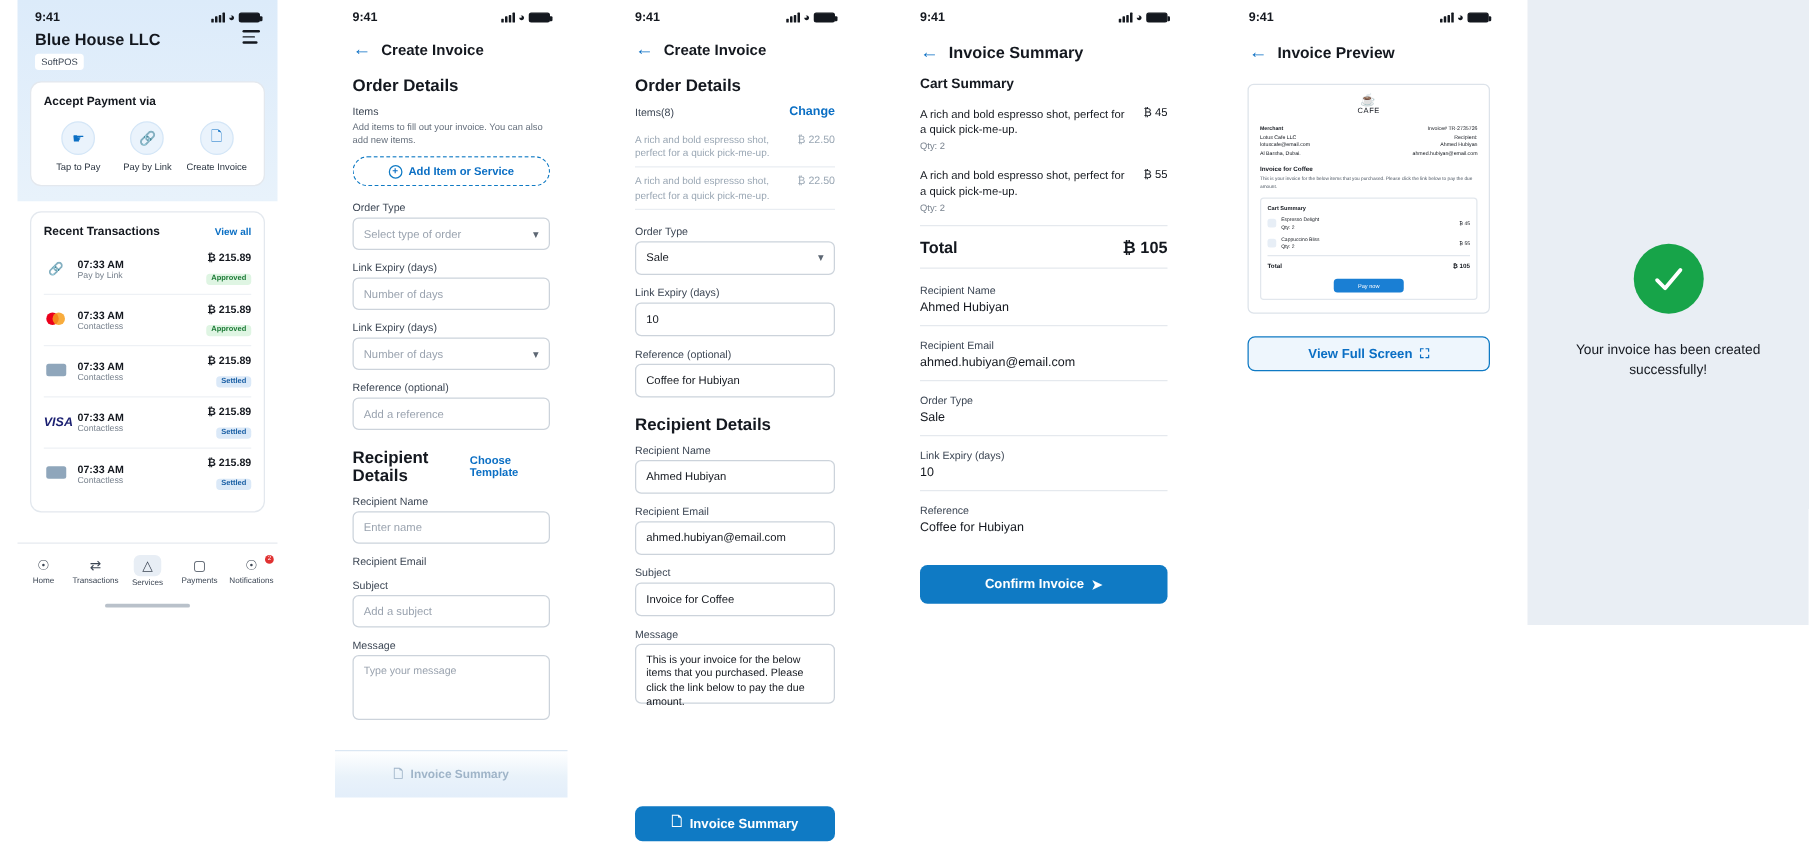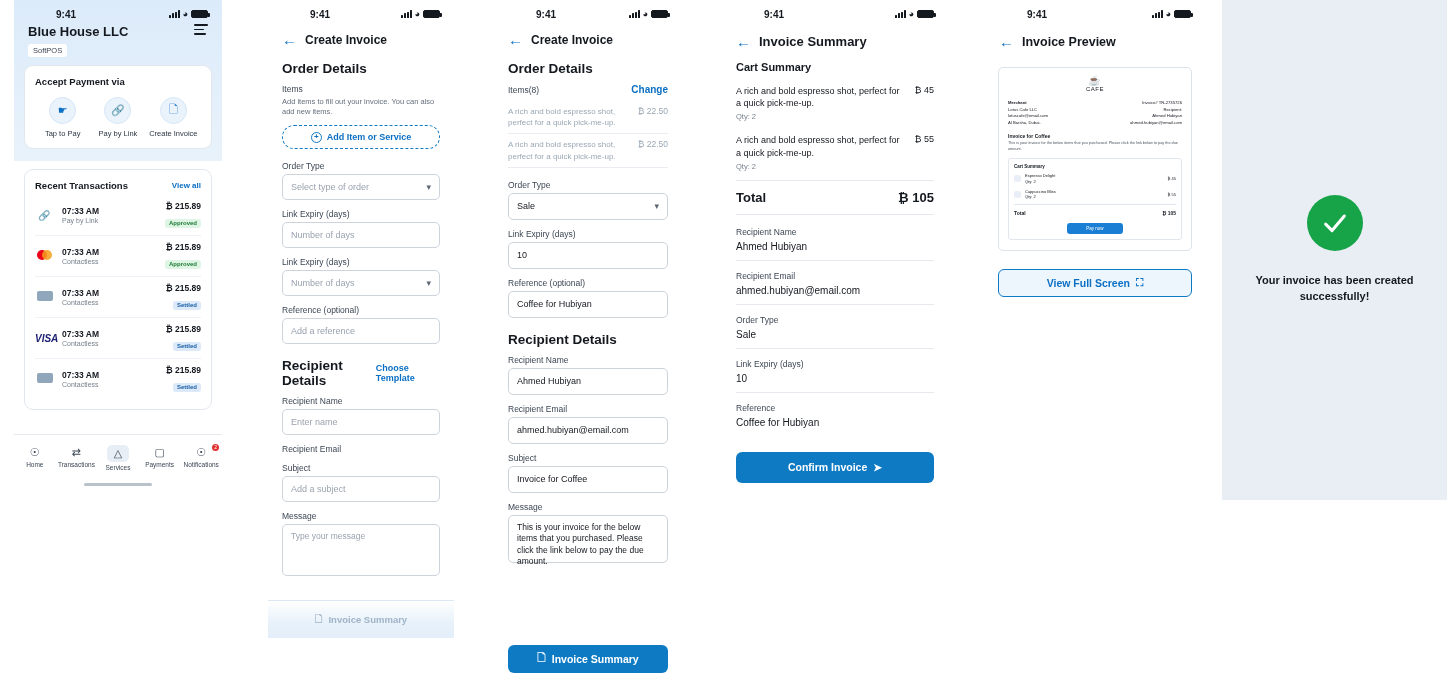--- a/index.html
+++ b/index.html
@@ -11,21 +11,21 @@
     color: #14181f;
     overflow: hidden;
   }
   .canvas { position: relative; width: 1447px; height: 690px; }
 
   
   .screen { position: absolute; top: 0; }
   .statusbar {
     display: flex; align-items: center; justify-content: space-between;
     height: 22px; padding: 6px 14px 0 14px;
-    font-size: 10px; font-weight: bold; margin-left: 28px;
+    font-size: 10px; font-weight: bold;
   }
   .statusbar .right { display: flex; align-items: center; gap: 3px; }
   .bars { display: inline-flex; align-items: flex-end; gap: 1px; height: 8px; }
   .bars i { display: block; width: 2px; background: #14181f; border-radius: 0.5px; }
   .bars i:nth-child(1) { height: 3px; }
   .bars i:nth-child(2) { height: 5px; }
   .bars i:nth-child(3) { height: 6.5px; }
   .bars i:nth-child(4) { height: 8px; }
   .wifi { font-size: 9px; line-height: 9px; }
   .batt {
@@ -244,21 +244,20 @@
 
   
   #s6 {
     left: 1222px; top: 0; width: 225px; height: 500px;
     background: #e9eef4;
   }
   .success-wrap {
     position: absolute; top: 0; left: 0; right: 0; bottom: 0;
     display: flex; flex-direction: column; align-items: center; justify-content: center;
     padding: 0 26px;
-    font-weight: bold;
   }
   .check {
     width: 56px; height: 56px; border-radius: 50%; background: #17a449;
     display: flex; align-items: center; justify-content: center; margin-bottom: 22px;
   }
   .check svg { width: 28px; height: 28px; }
   .success-msg { font-size: 11px; text-align: center; line-height: 1.45; }
 </style>
 </head>
 <body>

